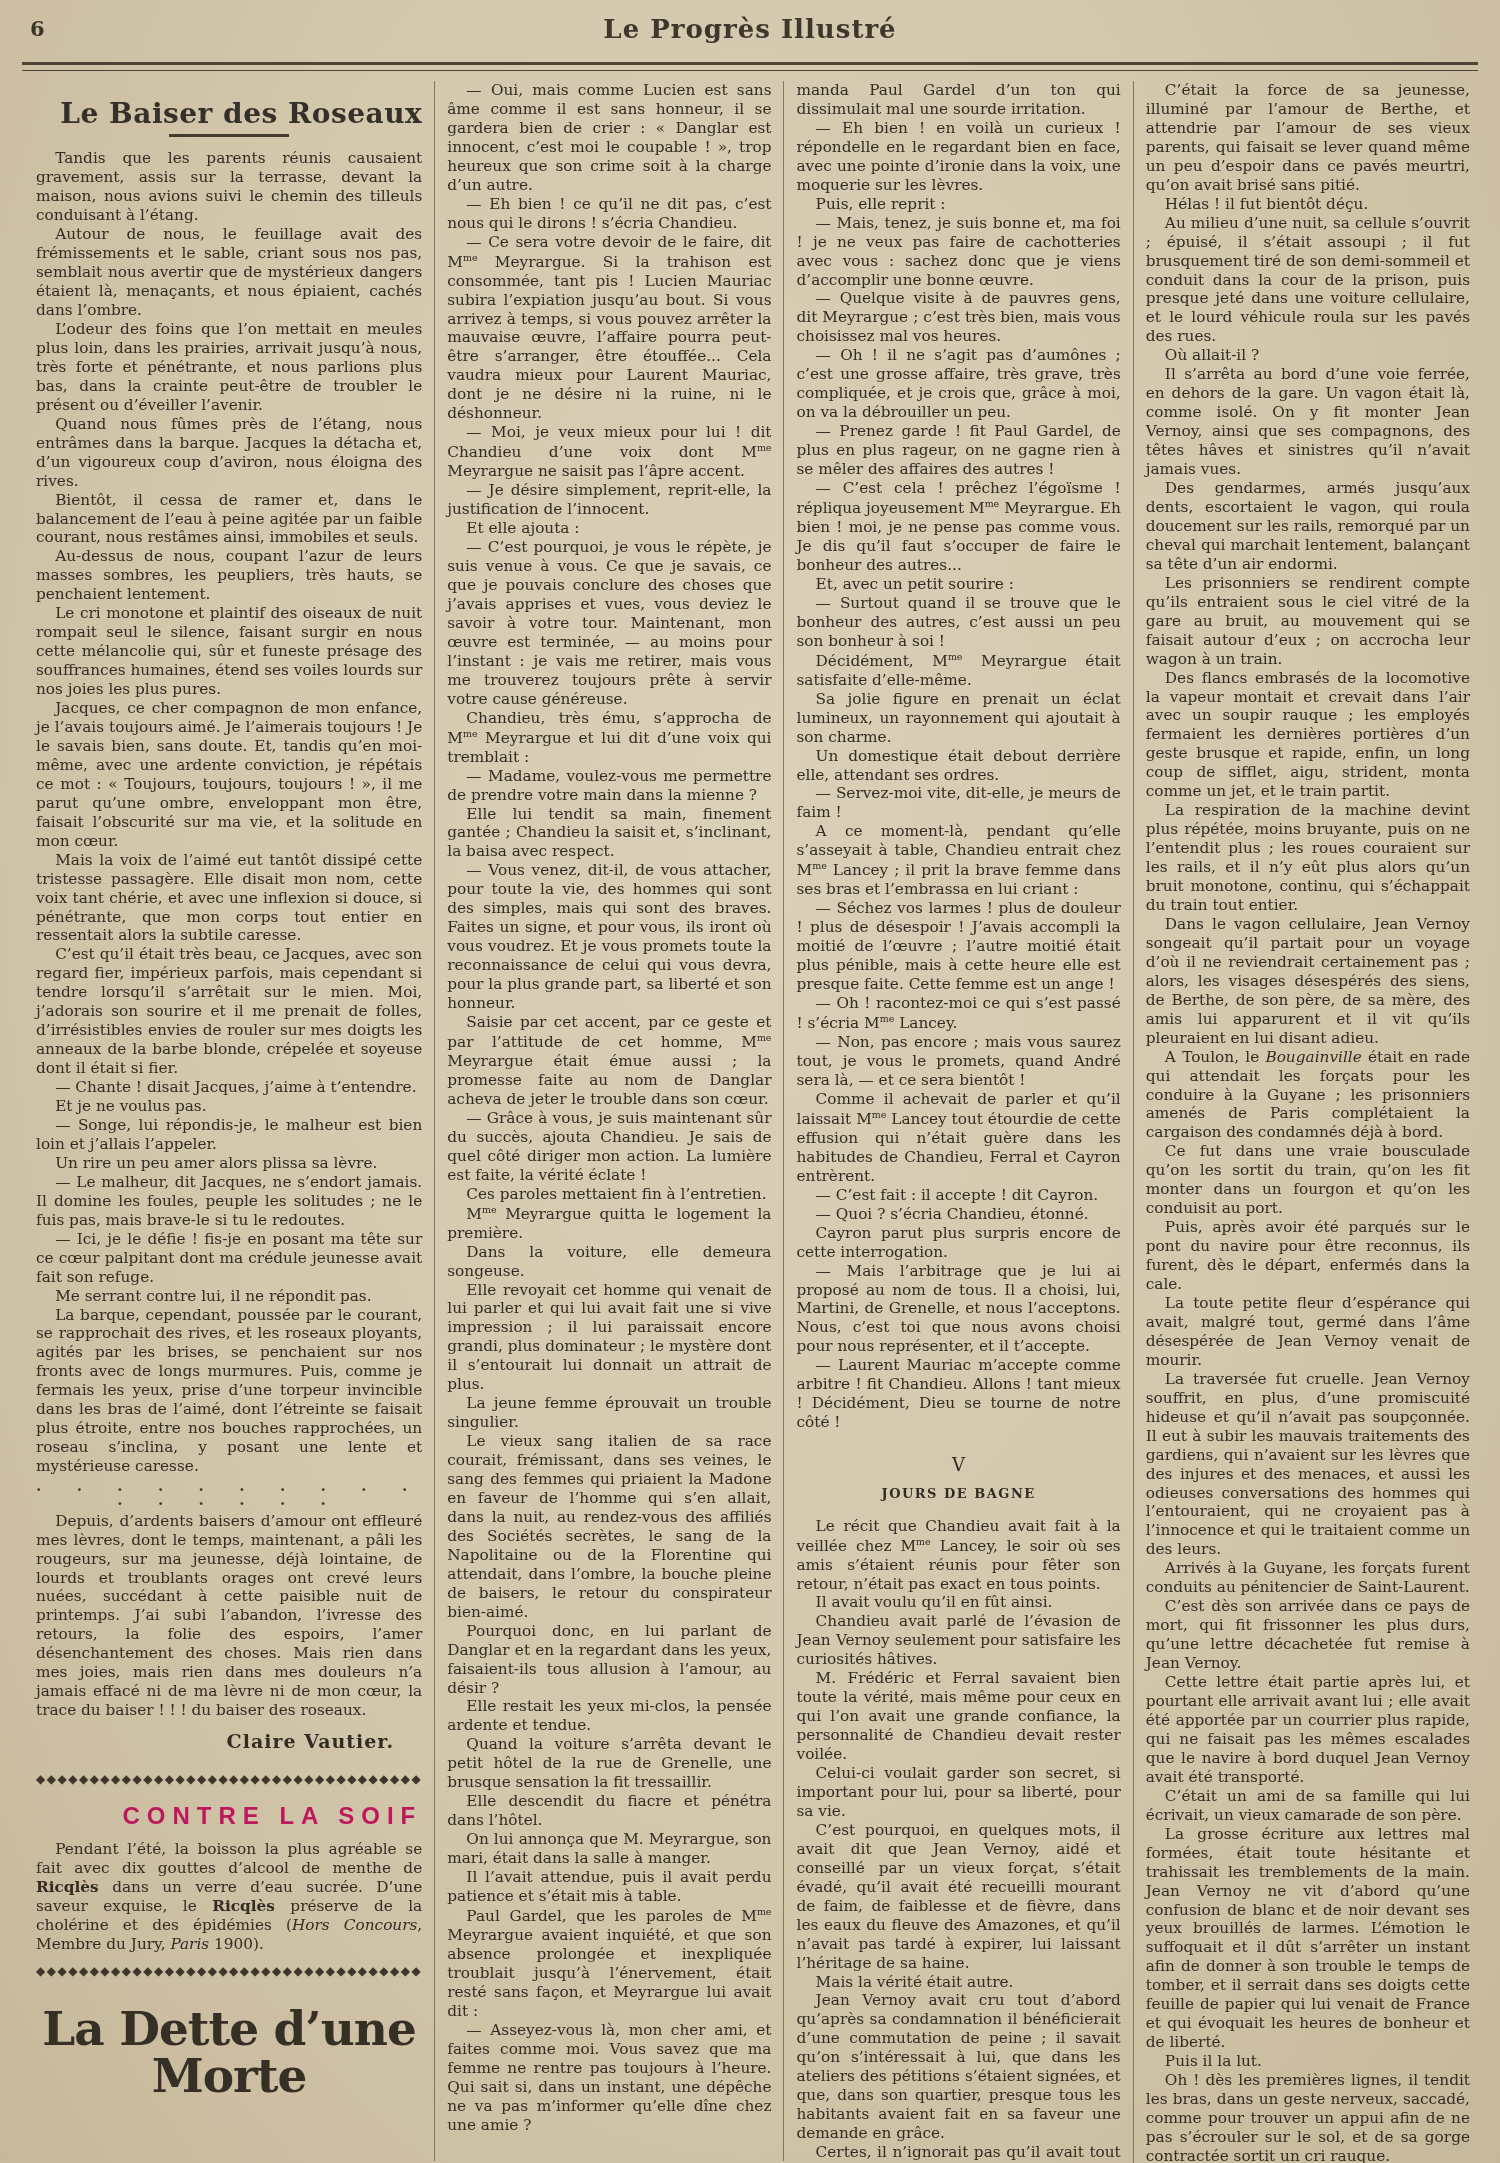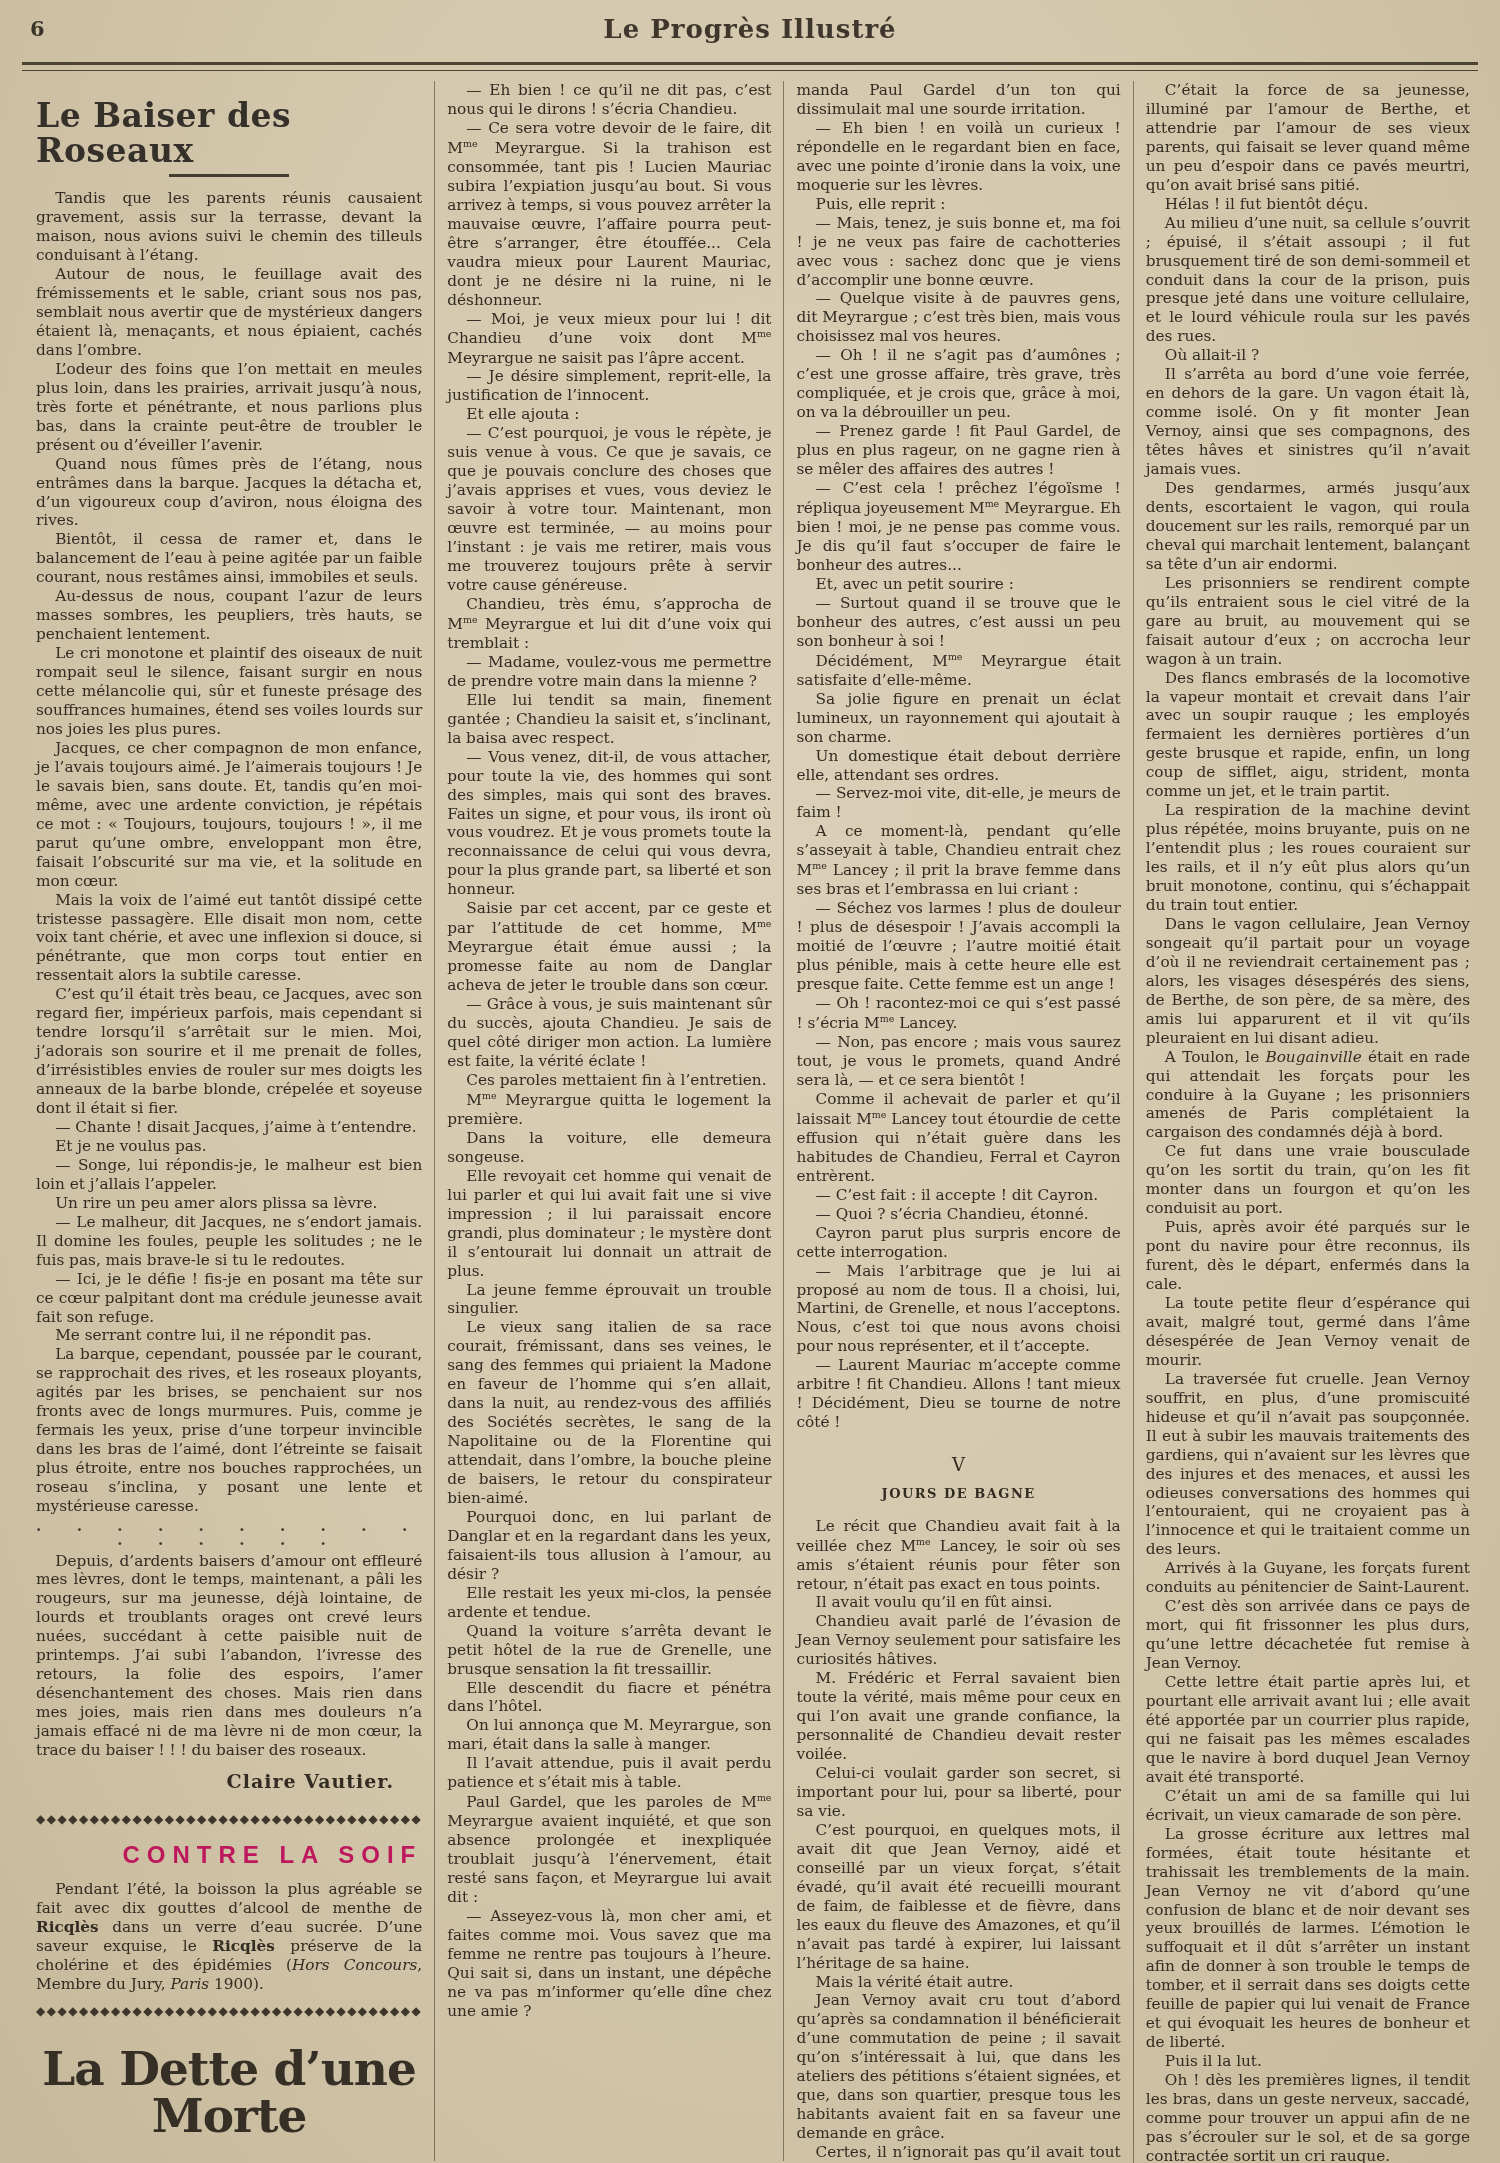--- a/index.html
+++ b/index.html
@@ -13,21 +13,21 @@
   .masthead-row{position:relative;height:44px;padding-top:14px;}
   .page-number{position:absolute;left:30px;top:16px;font-size:21px;font-weight:bold;color:#3a332a;}
   .masthead{text-align:center;font-size:26px;font-weight:bold;letter-spacing:1px;color:#3f372c;}
   .header-rule{margin:4px 22px 0 22px;height:5px;border-top:3px solid #4d4434;border-bottom:1px solid #4d4434;}
   .body-cols{display:flex;align-items:flex-start;padding:10px 18px 0 24px;}
   .col{flex:1 1 0;padding:0 12px;min-height:2080px;font-size:15.3px;line-height:1.24;text-align:justify;}
   .col.ruled{border-right:1px solid rgba(86,76,56,.65);}
   .blk{margin:0;}
   .para{text-indent:1.25em;}
   .cont{text-indent:0;}
-  .title-large{font-size:33px;font-weight:bold;text-align:left;letter-spacing:.5px;line-height:1.05;
+  .title-large{font-size:28px;font-weight:bold;text-align:right;letter-spacing:.5px;line-height:1.05;
     margin:18px 0 6px 0;color:#36302b;text-indent:0;}
   .title-rule{width:120px;margin:2px auto 12px auto;border-top:3px solid #453d30;}
   .dot-sep{text-align:center;letter-spacing:15px;font-weight:bold;line-height:.9;margin:4px 0 4px 0;color:#40382c;}
   .signature{text-align:right;font-weight:bold;font-size:19px;letter-spacing:1px;padding:10px 28px 8px 0;text-indent:0;}
   .diamond-sep{text-align:center;font-size:12px;letter-spacing:1.5px;margin:10px 0;color:#3e362a;white-space:nowrap;overflow:hidden;}
   .ad-title{font-family:"Liberation Sans", sans-serif;font-weight:bold;font-size:24px;letter-spacing:7px;
     text-align:right;margin:14px 0 10px 0;color:#be185d;text-indent:0;}
   .story-title{font-size:47px;font-weight:bold;text-align:center;letter-spacing:-1px;line-height:1;
     margin:26px 0 14px 0;color:#362f26;text-indent:0;}
   .chapter-num{text-align:center;font-size:18px;margin:22px 0 10px 0;text-indent:0;}
@@ -68,20 +68,21 @@
         <div class="blk dot-sep">. . . . . . . . . . . . . . . .</div>
         <div class="blk para">Depuis, d’ardents baisers d’amour ont effleuré mes lèvres, dont le temps, maintenant, a pâli les rougeurs, sur ma jeunesse, déjà lointaine, de lourds et troublants orages ont crevé leurs nuées, succédant à cette paisible nuit de printemps. J’ai subi l’abandon, l’ivresse des retours, la folie des espoirs, l’amer désenchantement des choses. Mais rien dans mes joies, mais rien dans mes douleurs n’a jamais effacé ni de ma lèvre ni de mon cœur, la trace du baiser ! ! ! du baiser des roseaux.</div>
         <div class="blk signature">Claire Vautier.</div>
         <div class="blk diamond-sep">◆◆◆◆◆◆◆◆◆◆◆◆◆◆◆◆◆◆◆◆◆◆◆◆◆◆◆◆◆◆◆◆◆◆◆◆</div>
         <div class="blk ad-title">CONTRE LA SOIF</div>
         <div class="blk para">Pendant l’été, la boisson la plus agréable se fait avec dix gouttes d’alcool de menthe de <b>Ricqlès</b> dans un verre d’eau sucrée. D’une saveur exquise, le <b>Ricqlès</b> préserve de la cholérine et des épidémies (<i>Hors Concours</i>, Membre du Jury, <i>Paris</i> 1900).</div>
         <div class="blk diamond-sep">◆◆◆◆◆◆◆◆◆◆◆◆◆◆◆◆◆◆◆◆◆◆◆◆◆◆◆◆◆◆◆◆◆◆◆◆</div>
         <div class="blk story-title">La Dette d’une Morte</div>
       </div>
     <div class="col ruled">
+        <div class="blk para">— Oui, mais comme Lucien est sans âme comme il est sans honneur, il se gardera bien de crier : « Danglar est innocent, c’est moi le coupable ! », trop heureux que son crime soit à la charge d’un autre.</div>
         <div class="blk para">— Eh bien ! ce qu’il ne dit pas, c’est nous qui le dirons ! s’écria Chandieu.</div>
         <div class="blk para">— Ce sera votre devoir de le faire, dit M<sup>me</sup> Meyrargue. Si la trahison est consommée, tant pis ! Lucien Mauriac subira l’expiation jusqu’au bout. Si vous arrivez à temps, si vous pouvez arrêter la mauvaise œuvre, l’affaire pourra peut-être s’arranger, être étouffée... Cela vaudra mieux pour Laurent Mauriac, dont je ne désire ni la ruine, ni le déshonneur.</div>
         <div class="blk para">— Moi, je veux mieux pour lui ! dit Chandieu d’une voix dont M<sup>me</sup> Meyrargue ne saisit pas l’âpre accent.</div>
         <div class="blk para">— Je désire simplement, reprit-elle, la justification de l’innocent.</div>
         <div class="blk para">Et elle ajouta :</div>
         <div class="blk para">— C’est pourquoi, je vous le répète, je suis venue à vous. Ce que je savais, ce que je pouvais conclure des choses que j’avais apprises et vues, vous deviez le savoir à votre tour. Maintenant, mon œuvre est terminée, — au moins pour l’instant : je vais me retirer, mais vous me trouverez toujours prête à servir votre cause généreuse.</div>
         <div class="blk para">Chandieu, très ému, s’approcha de M<sup>me</sup> Meyrargue et lui dit d’une voix qui tremblait :</div>
         <div class="blk para">— Madame, voulez-vous me permettre de prendre votre main dans la mienne ?</div>
         <div class="blk para">Elle lui tendit sa main, finement gantée ; Chandieu la saisit et, s’inclinant, la baisa avec respect.</div>
         <div class="blk para">— Vous venez, dit-il, de vous attacher, pour toute la vie, des hommes qui sont des simples, mais qui sont des braves. Faites un signe, et pour vous, ils iront où vous voudrez. Et je vous promets toute la reconnaissance de celui qui vous devra, pour la plus grande part, sa liberté et son honneur.</div>

